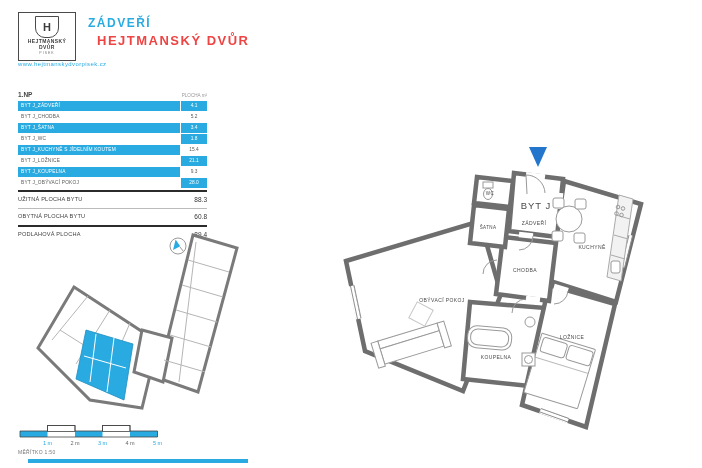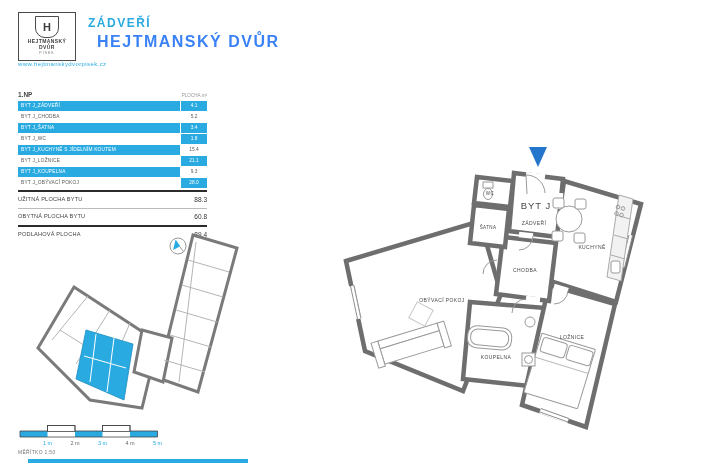--- a/index.html
+++ b/index.html
@@ -9,21 +9,21 @@
 
   
   #logo-box{left:18px;top:12px;width:56px;height:47px;border:1.5px solid #4a4a4a;
             display:flex;flex-direction:column;align-items:center;justify-content:flex-start;}
   #logo-shield{width:22px;height:20px;margin-top:3px;border:1.2px solid #4a4a4a;
                border-radius:0 0 10px 10px;display:flex;align-items:center;justify-content:center;
                font-weight:bold;font-size:11px;color:#3c3c3c;}
   .logo-name{font-size:5px;letter-spacing:.4px;color:#3c3c3c;line-height:6px;font-weight:bold;}
   .logo-city{font-size:3.5px;letter-spacing:1px;color:#777;margin-top:1px;}
   #brand-l1{left:88px;top:16px;font-size:12px;letter-spacing:1.5px;color:#29ABE2;font-weight:bold;}
-  #brand-l2{left:97px;top:33px;font-size:16px;letter-spacing:1.5px;color:#3b82f6;font-weight:bold;}
+  #brand-l2{left:97px;top:33px;font-size:13px;letter-spacing:1.5px;color:#ef4444;font-weight:bold;}
   #website{left:18px;top:61px;font-size:6px;color:#29ABE2;letter-spacing:.4px;text-decoration:none;}
   #unit-title{left:17px;top:71px;font-size:16px;letter-spacing:.8px;color:#3b3b3b;}
   #floor-label{left:18px;top:91px;font-size:6.5px;color:#444;font-weight:bold;}
   #area-col-header{left:120px;top:93px;width:87px;text-align:right;font-size:4.6px;color:#999;}
 
   
   #room-table{left:18px;top:101px;width:189px;}
   .trow{display:flex;height:10px;margin-bottom:1px;}
   .tlabel{width:159px;padding-left:3px;font-size:4.8px;line-height:10px;letter-spacing:.2px;
           background:#fff;color:#5a5a5a;white-space:nowrap;overflow:hidden;}

